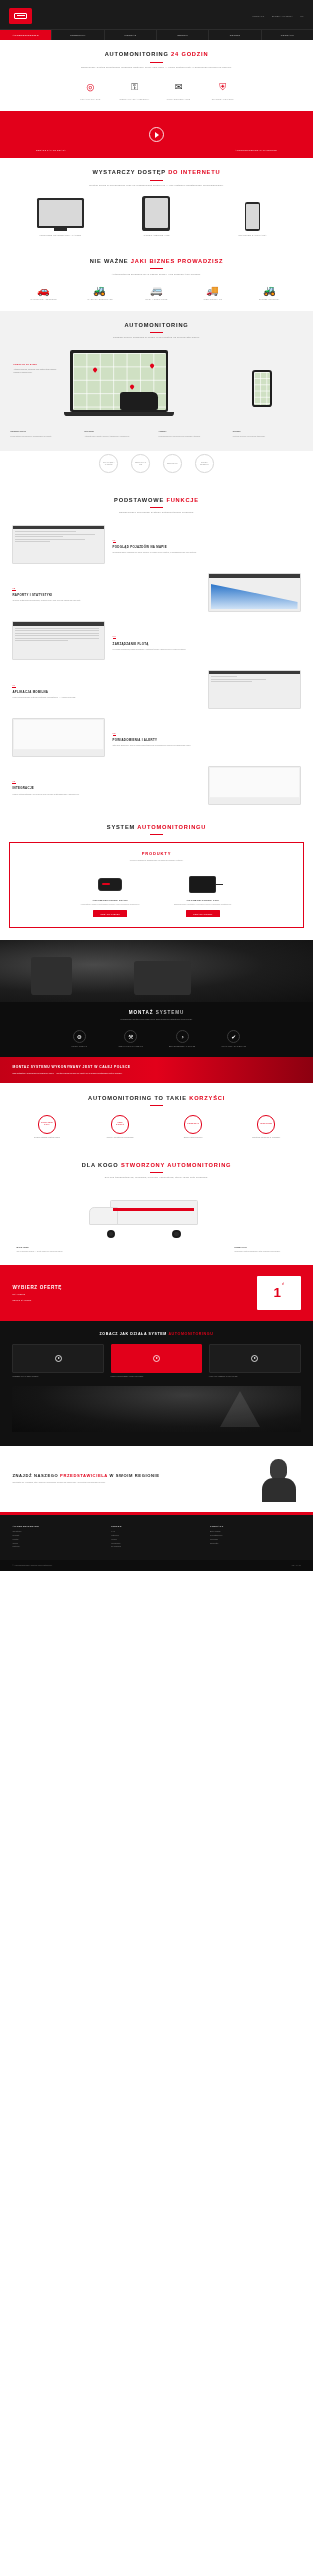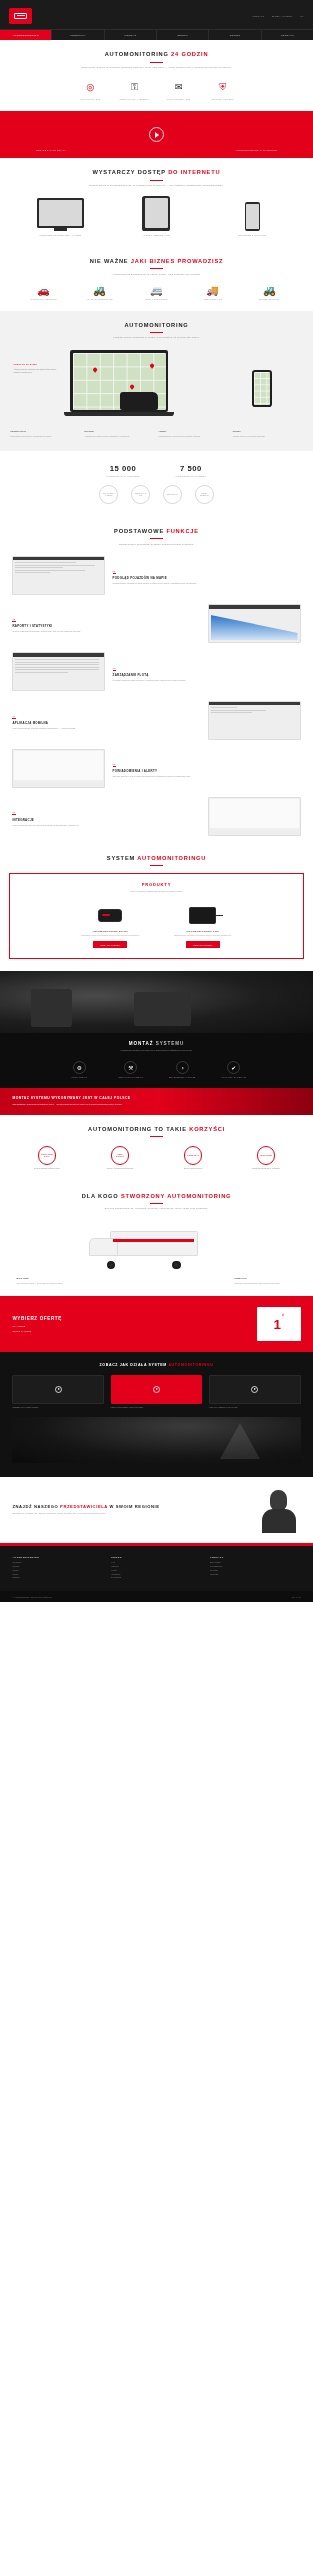--- a/index.html
+++ b/index.html
@@ -584,30 +584,20 @@
         <span>Powiadomienia o przekroczeniu prędkości i strefach.</span>
       </div>
       <div>
         <b>PALIWO</b>
         <span>Kontrola zużycia i wykrywanie tankowań.</span>
       </div>
     </div>
   </div>
 
   <div>
-    <div class="stats">
-      <div class="stat">
-        <div class="stat-num">15 000</div>
-        <div class="stat-lbl">ZAMONTOWANYCH URZĄDZEŃ</div>
-      </div>
-      <div class="stat">
-        <div class="stat-num">7 500</div>
-        <div class="stat-lbl">ZADOWOLONYCH KLIENTÓW</div>
-      </div>
-    </div>
     <div class="badges">
       <div class="badge">GWARANCJA JAKOŚCI</div>
       <div class="badge">CERTYFIKAT ISO</div>
       <div class="badge">SERWIS 24H</div>
       <div class="badge">POLSKI PRODUKT</div>
     </div>
   </div>
 
   <div class="section">
     <div class="sec-title">

